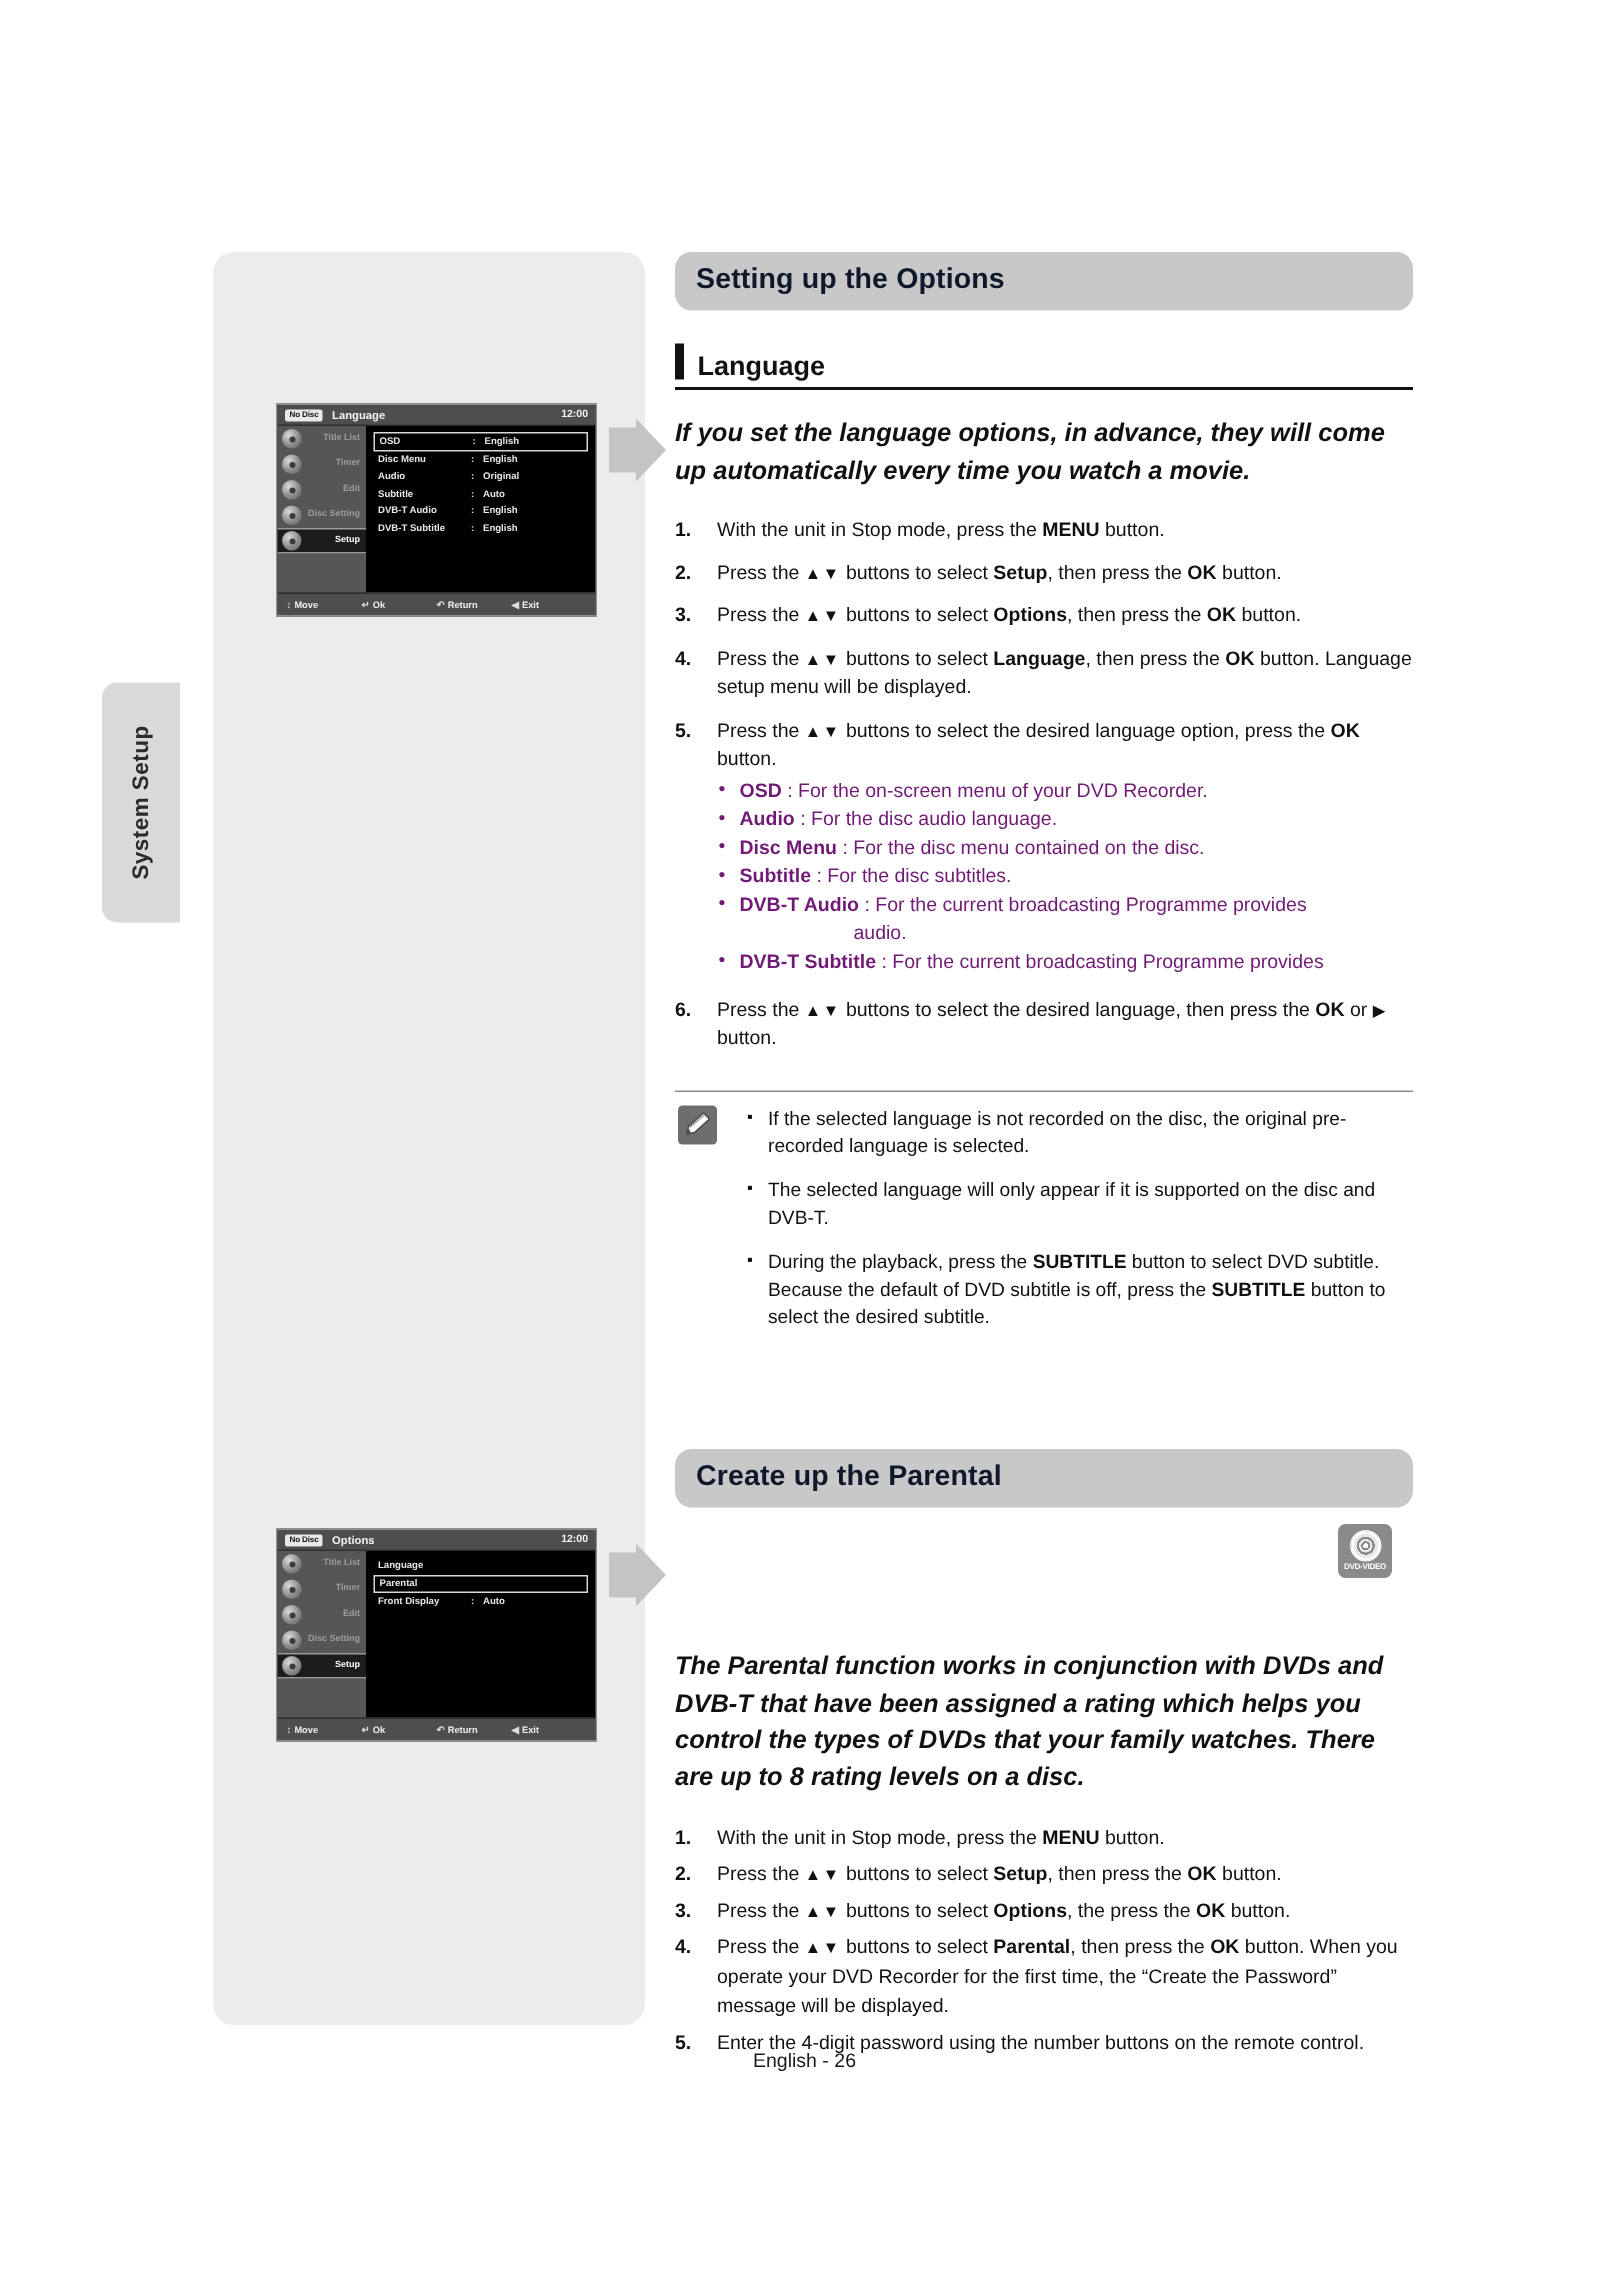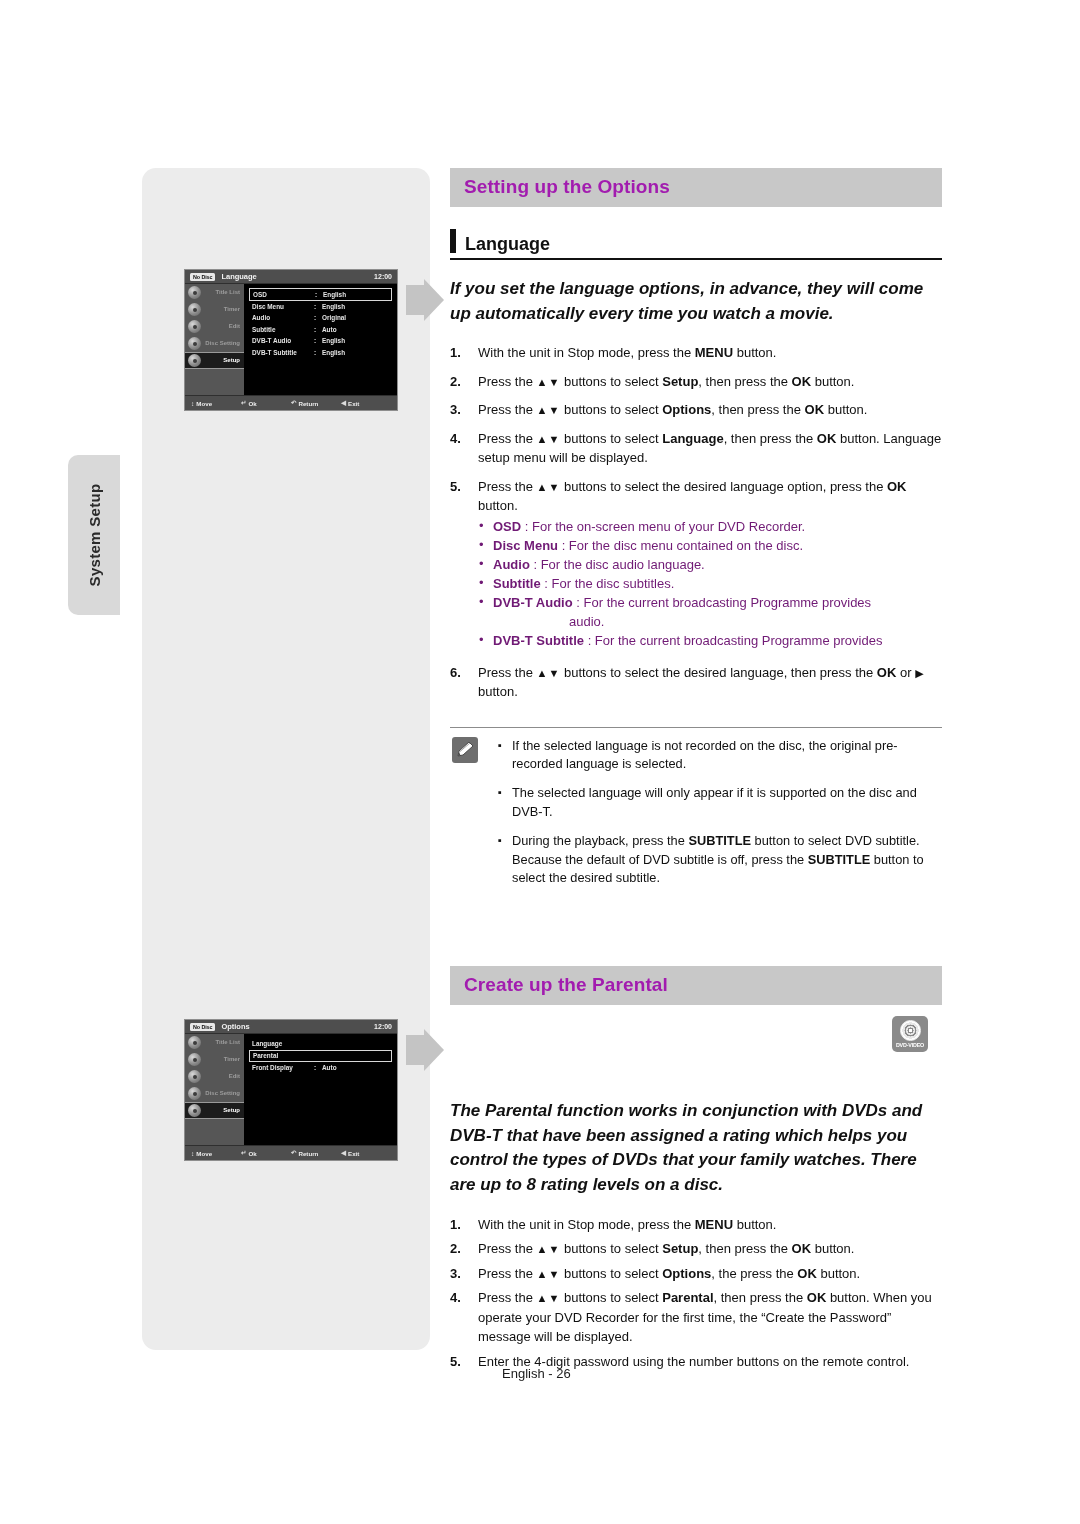--- a/index.html
+++ b/index.html
@@ -215,23 +215,24 @@
   .content {
     position: absolute;
     left: 450px;
     top: 0;
     width: 492px;
   }
   .section-head {
     background: #c8c8c8;
     font-size: 19px;
     font-weight: bold;
-    color: #a21caf;
+    color: #0f172a;
     padding: 8px 0 9px 14px;
     letter-spacing: 0.1px;
+    border-radius: 11px;
   }
   .sub-head {
     display: flex;
     align-items: flex-end;
     border-bottom: 2.5px solid #111;
     padding-bottom: 5px;
   }
   .sub-head-bar {
     width: 6px;
     height: 24px;
@@ -556,26 +557,26 @@
     </li>
     <li style="margin-bottom:2px;">
       <span class="num">5.</span>
       <span>Press the <span class="arrows">▲▼</span> buttons to select the desired language option, press the <b>OK</b> button.</span>
       <ul class="bullets">
         <li>
           <b>OSD</b>
           <span>: For the on-screen menu of your DVD Recorder.</span>
         </li>
         <li>
+          <b>Audio</b>
+          <span>: For the disc audio language.</span>
+        </li>
+        <li>
           <b>Disc Menu</b>
           <span>: For the disc menu contained on the disc.</span>
-        </li>
-        <li>
-          <b>Audio</b>
-          <span>: For the disc audio language.</span>
         </li>
         <li>
           <b>Subtitle</b>
           <span>: For the disc subtitles.</span>
         </li>
         <li>
           <b>DVB-T Audio</b>
           <span>: For the current broadcasting Programme provides</span>
           <span class="indent-cont">audio.</span>
         </li>

